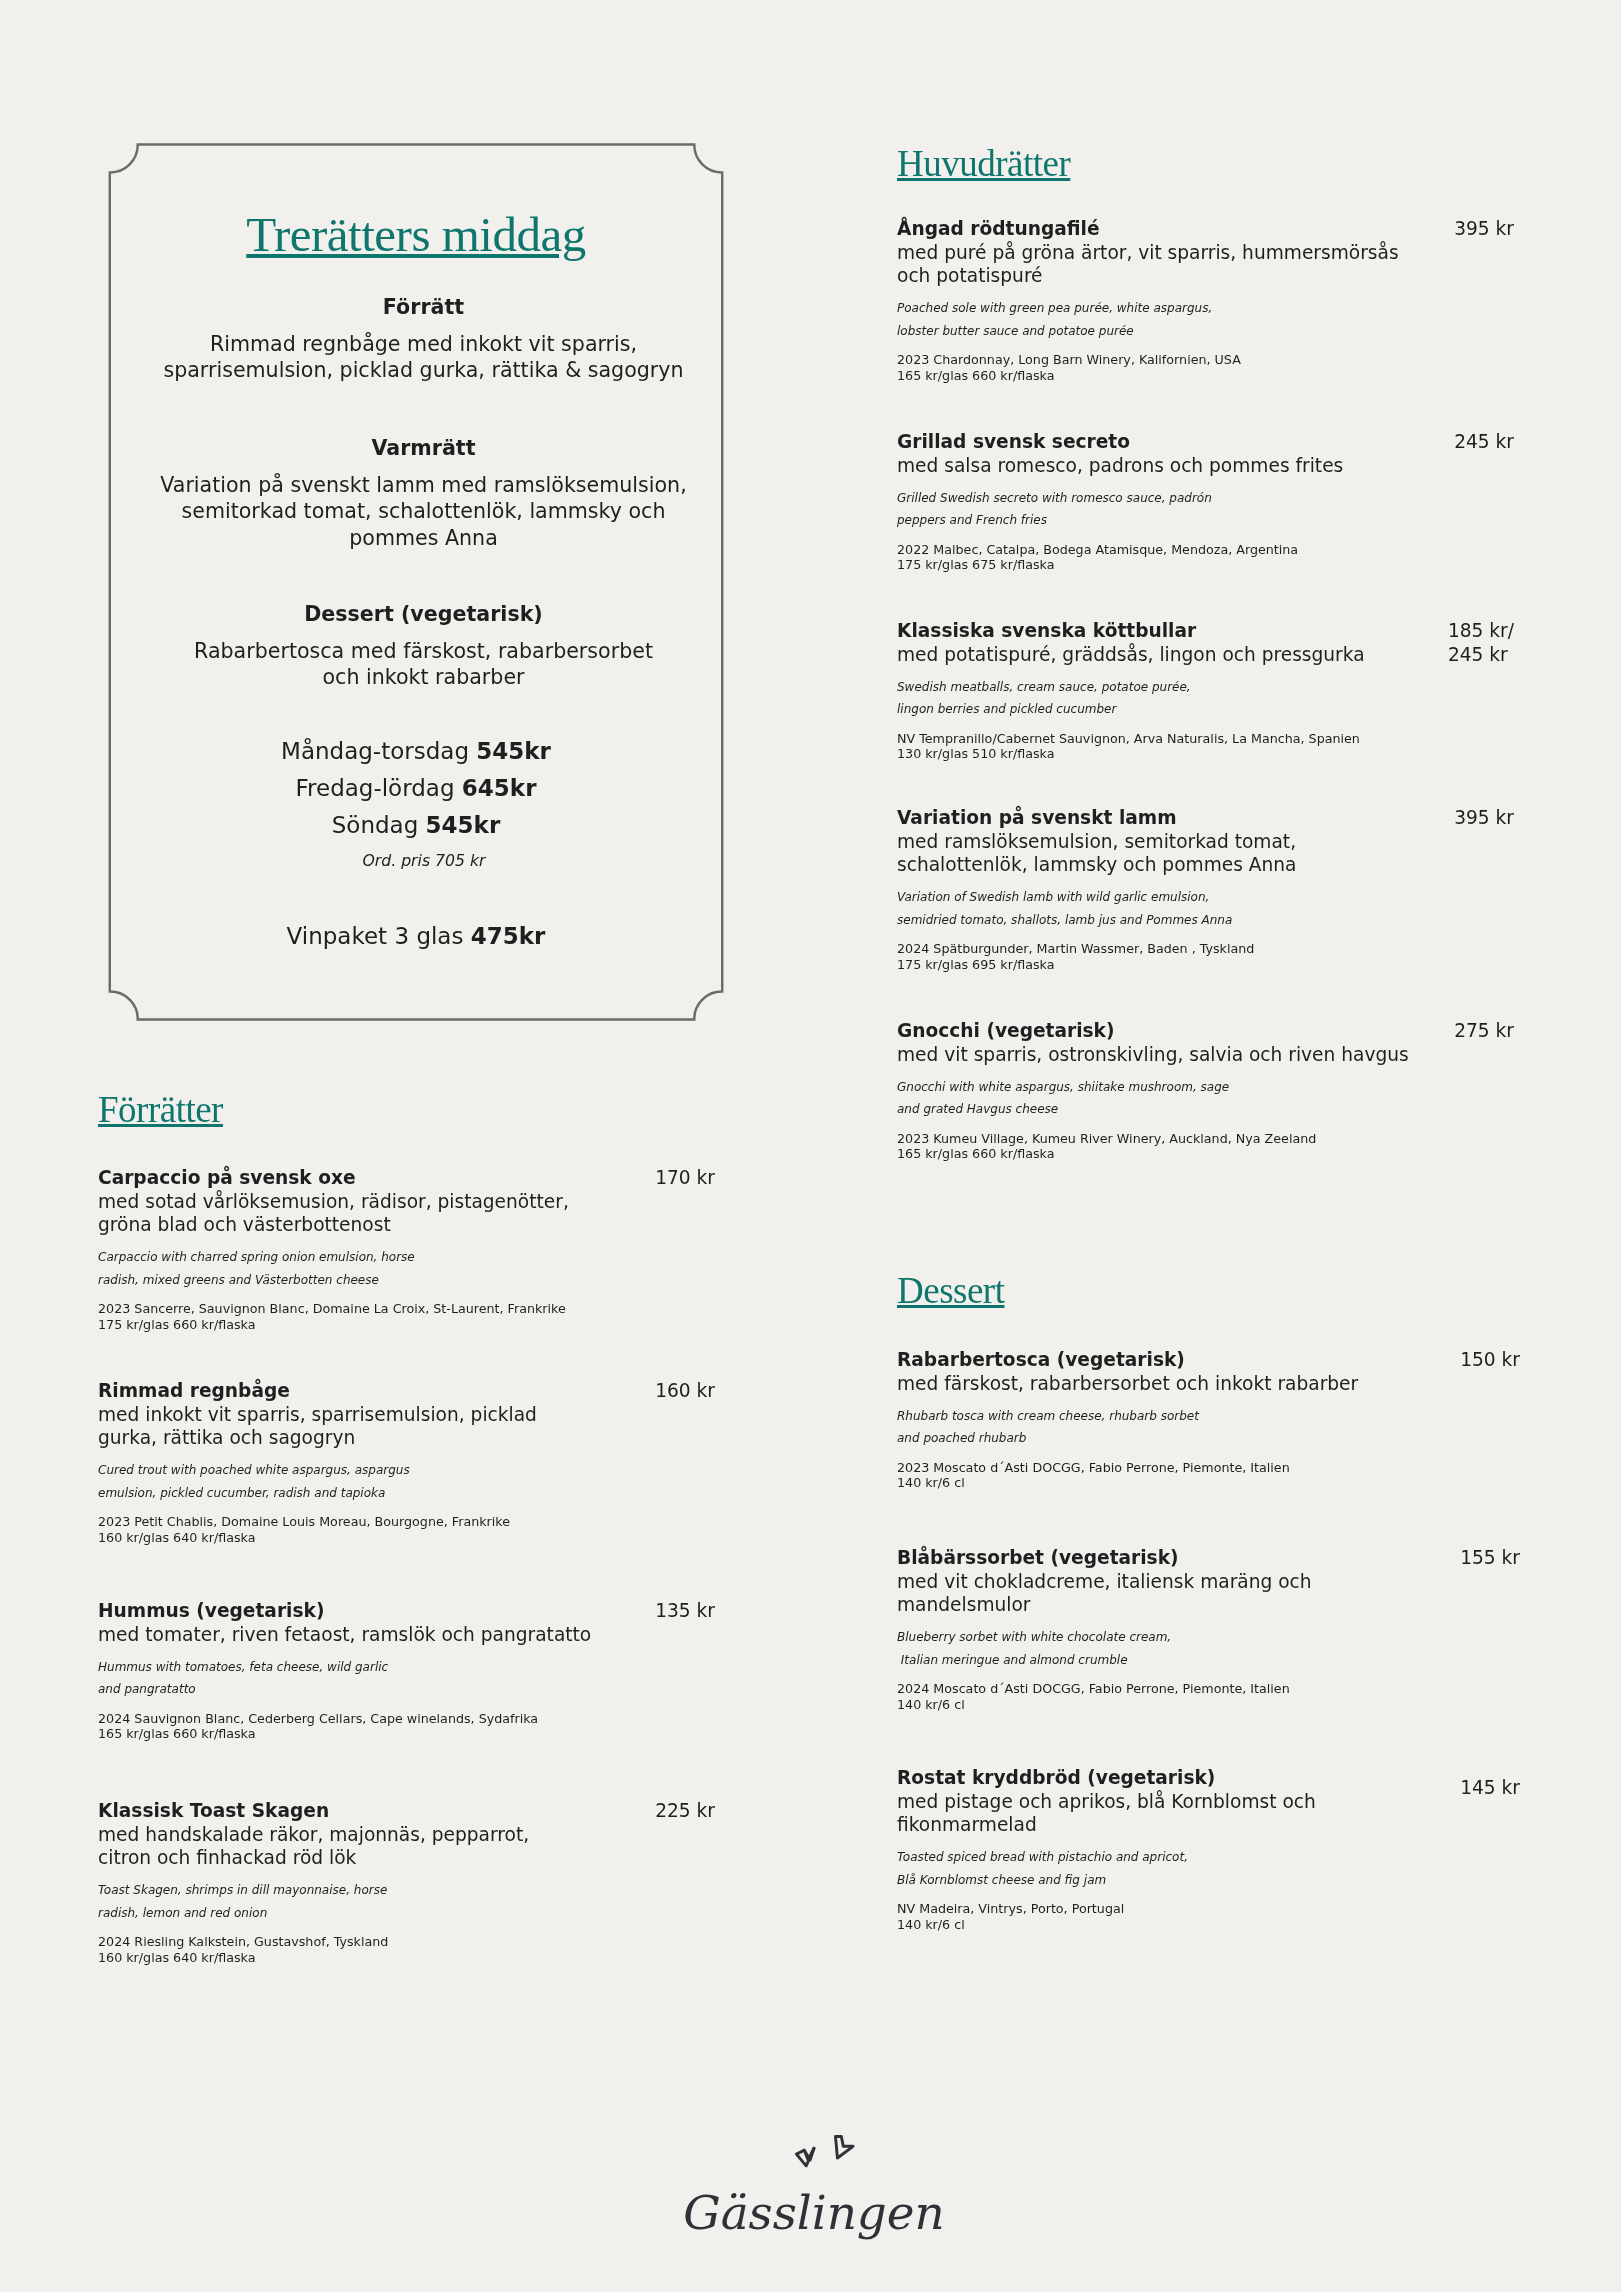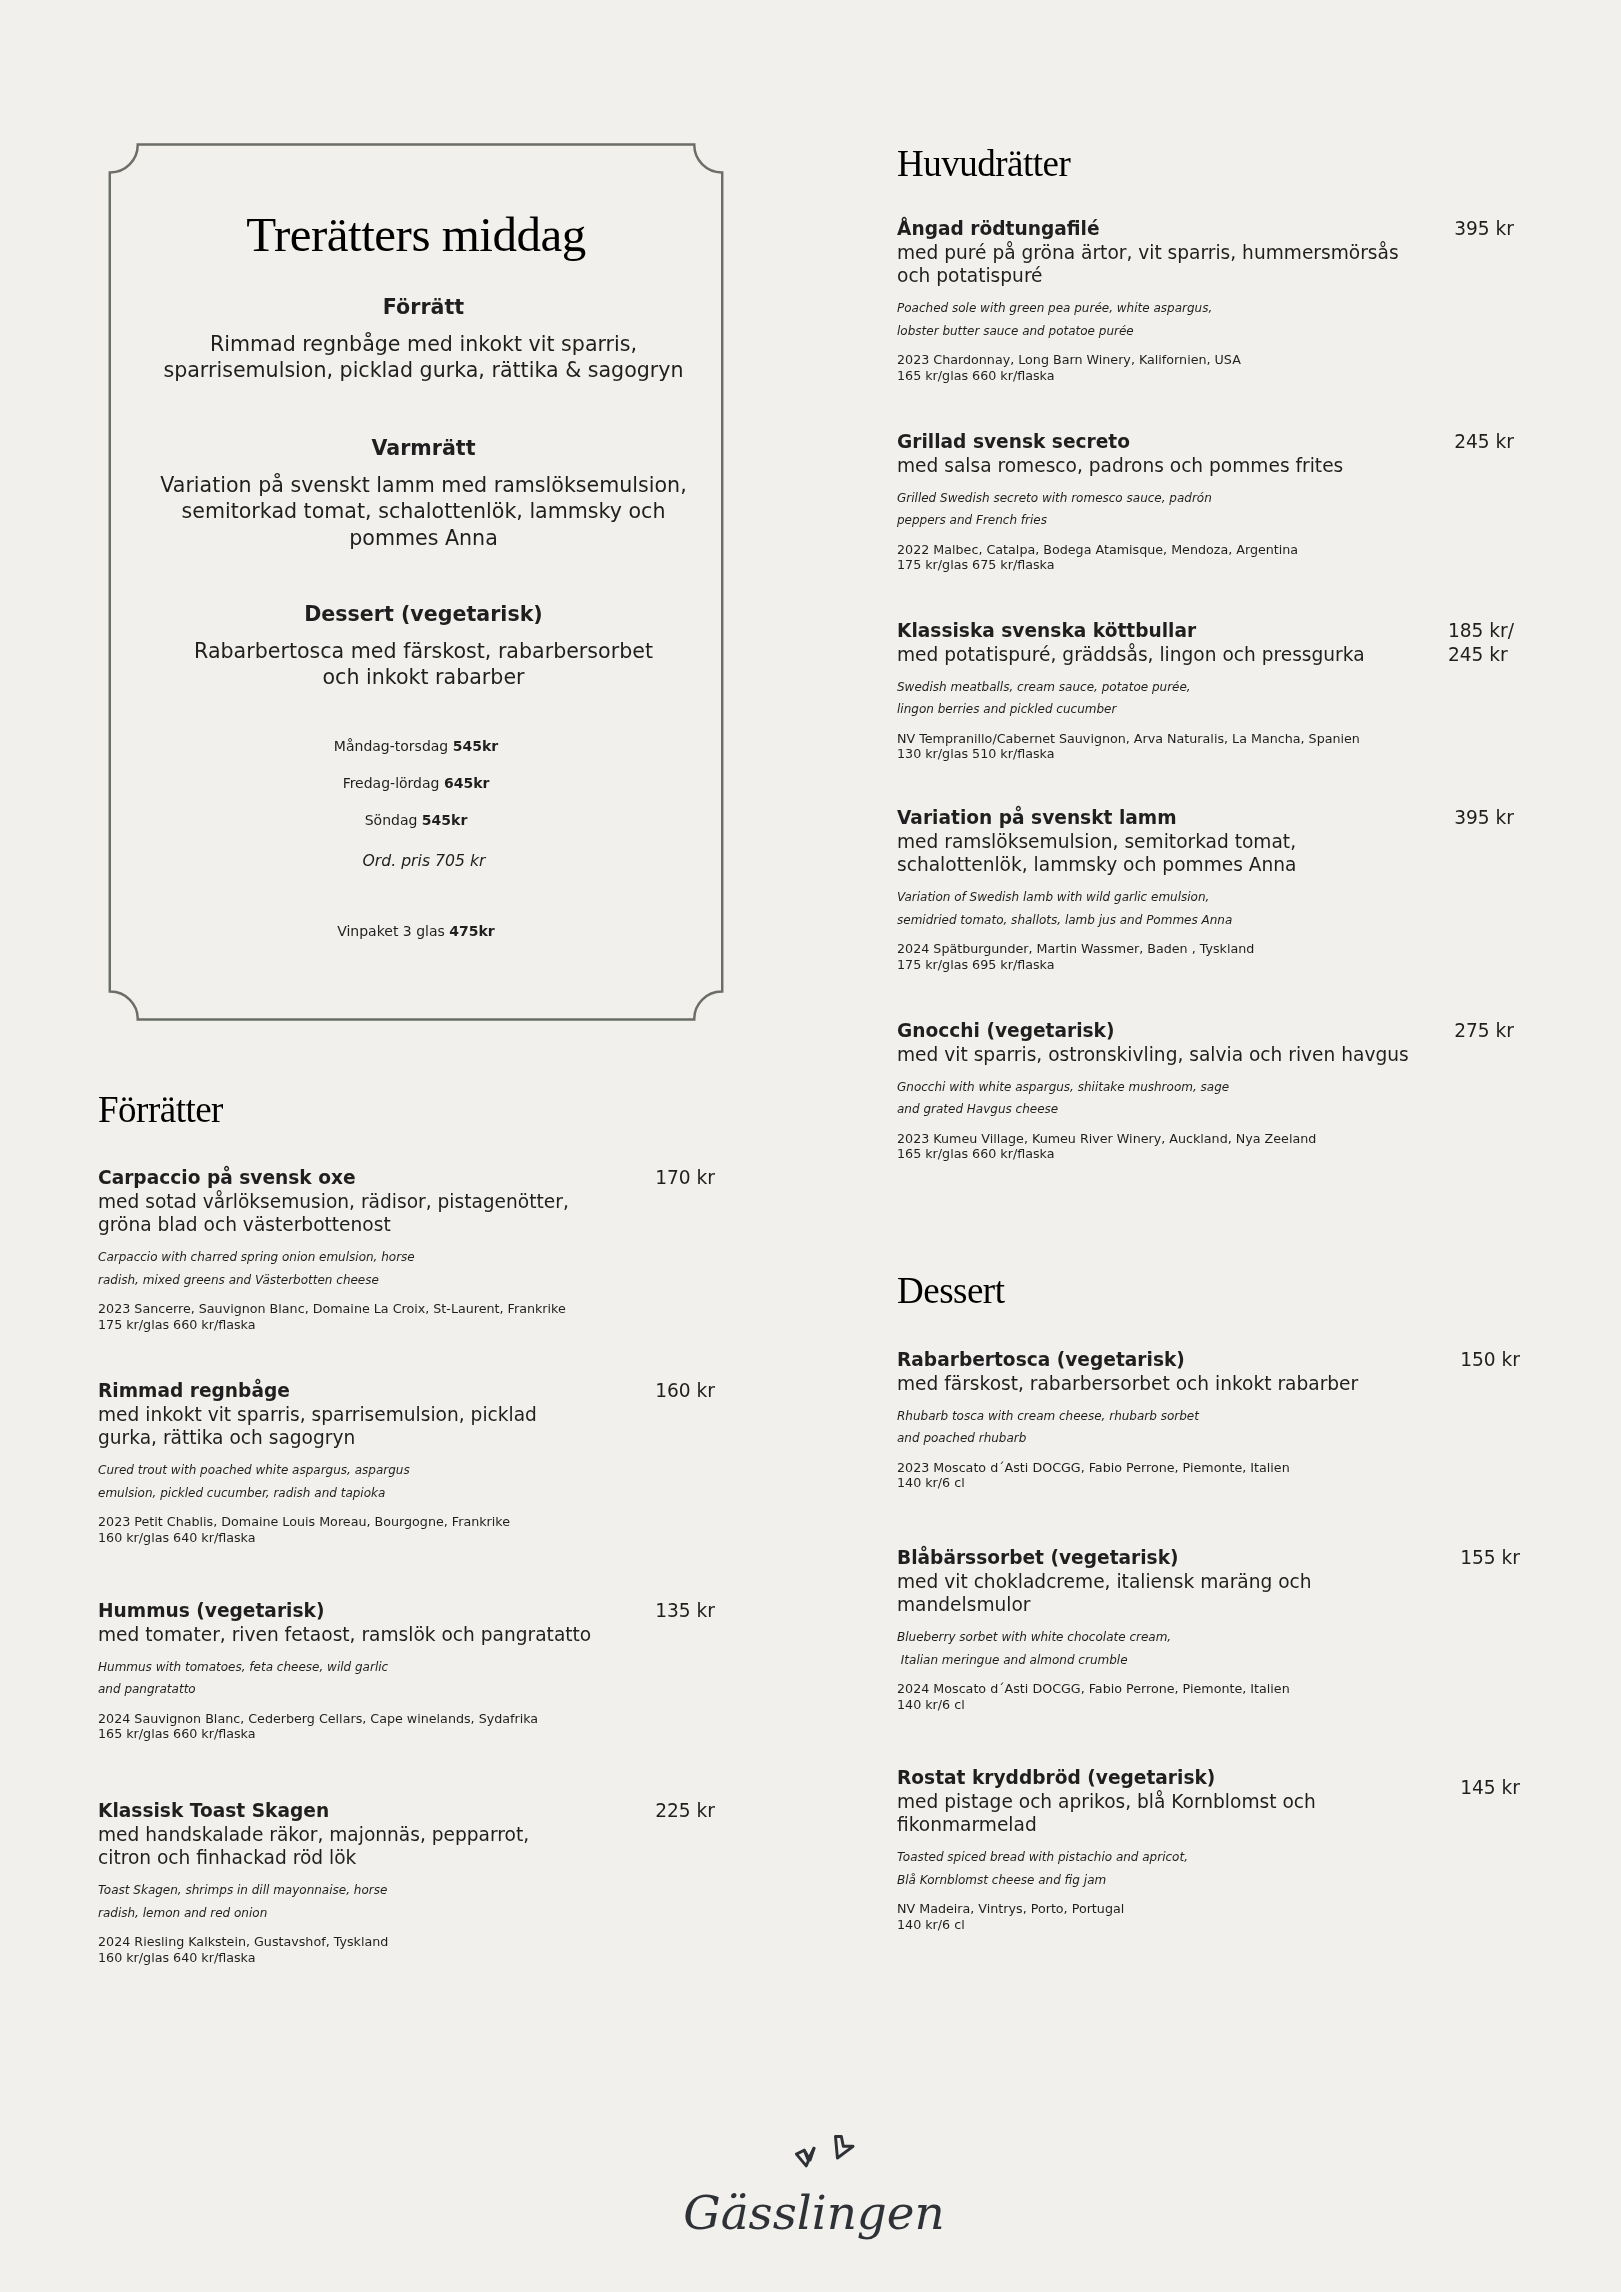--- a/index.html
+++ b/index.html
@@ -6,39 +6,40 @@
     body {
       width: 1621px; height: 2293px;
       background: #f2f0ec;
       font-family: "DejaVu Sans", sans-serif;
       color: #1f1f1f;
       position: relative;
       overflow: hidden;
     }
     .serif-title {
       font-family: "Liberation Serif", "DejaVu Serif", serif;
-      color: #000000;
+      color: #0f766e;
       font-weight: normal;
       letter-spacing: -0.5px;
+      text-decoration: underline;
     }
     
     .frame {
       position: absolute;
       left: 108px; top: 143px;
       width: 616px; height: 762px;
     }
     .frame svg { position: absolute; left: 0; top: 0; }
     .frame-title {
       position: absolute; left: 0; right: 0; top: 63px;
       font-size: 49px; margin: 0; text-align: center;
     }
     .course { position: absolute; left: 0; right: 17px; text-align: center; padding-left: 32px; }
     .course-heading { font-weight: bold; font-size: 20.6px; margin: 0 0 11.8px 0; }
     .course-desc { font-size: 20.6px; line-height: 26.5px; margin: 0; }
-    .price-line { position: absolute; left: 0; right: 0; text-align: center; font-size: 14px; }
+    .price-line { position: absolute; left: 0; right: 0; text-align: center; font-size: 23px; }
     .price-line b { font-weight: bold; }
     .ord-price { position: absolute; left: 16px; right: 0; text-align: center; font-size: 15.7px; font-style: italic; }
 
     
     .section { position: absolute; }
     .section-title { font-size: 37px; margin: 0; }
     .dish { position: absolute; left: 0; width: 100%; }
     .dish-name { font-weight: bold; font-size: 18.6px; line-height: 23.5px; }
     .dish-sv { font-size: 18.6px; line-height: 23.5px; }
     .dish-en { font-size: 12px; line-height: 22.5px; font-style: italic; margin-top: 9.8px; }

